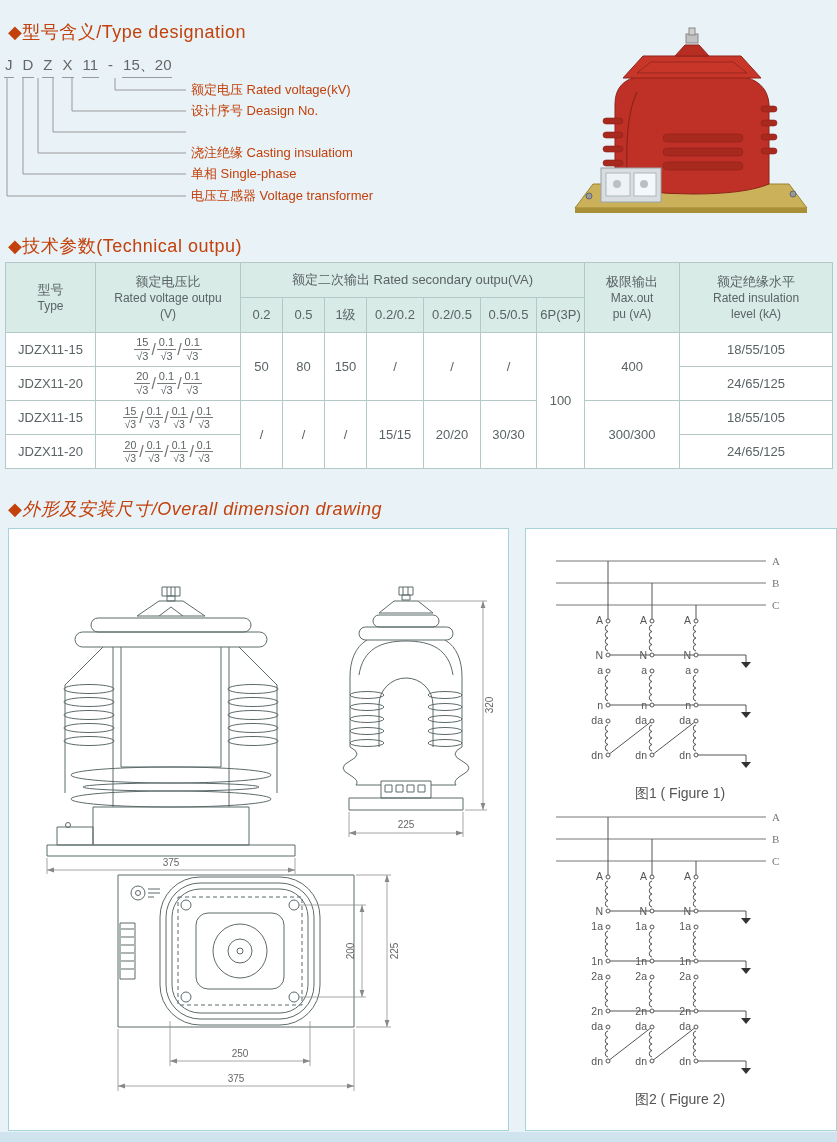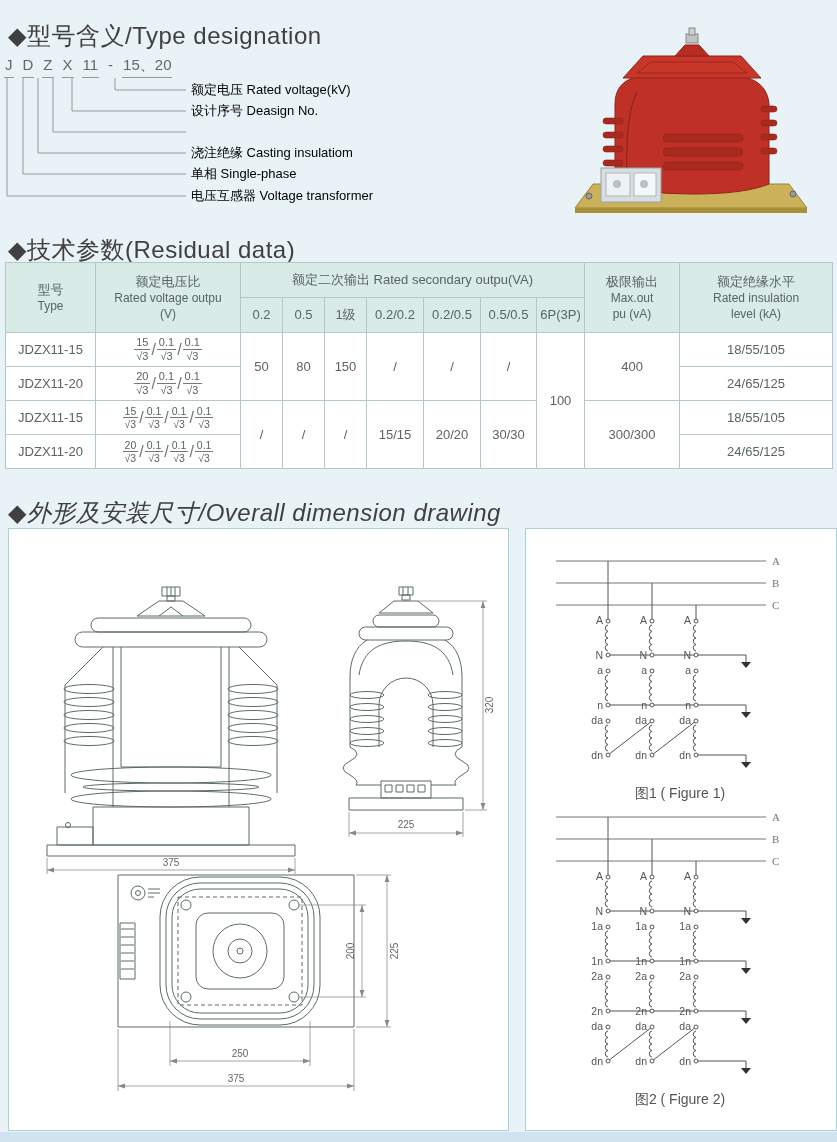--- a/index.html
+++ b/index.html
@@ -1,23 +1,23 @@
 <!DOCTYPE html>
 <html><head>
 <meta charset="utf-8">
 <style>
   html,body{margin:0;padding:0;background:#e9f2f6;}
   #page{position:relative;width:837px;height:1142px;background:#e9f2f6;overflow:hidden;
         font-family:"Liberation Sans","DejaVu Sans",sans-serif;color:#555;}
-  .sec-title{position:absolute;font-size:24px;color:#404040;letter-spacing:.5px;white-space:nowrap;}
+  .sec-title{position:absolute;font-size:18px;color:#c2410c;letter-spacing:.5px;white-space:nowrap;}
   
   #model-code{position:absolute;left:4px;top:56px;display:flex;gap:8px;font-size:15px;color:#666;}
   #model-code .part{border-bottom:1px solid #999;padding:0 1px 2px;}
   #model-code .part.nou{border-bottom:none;}
-  .desig-label{position:absolute;left:191px;font-size:13px;color:#000000;line-height:18px;white-space:nowrap;}
+  .desig-label{position:absolute;left:191px;font-size:13px;color:#c2410c;line-height:18px;white-space:nowrap;}
   
   #tech-table{position:absolute;left:5px;top:262px;width:827px;border-collapse:collapse;table-layout:fixed;}
   #tech-table th,#tech-table td{border:1px solid #b5c8c8;text-align:center;vertical-align:middle;
       font-weight:normal;color:#5a6365;padding:0;}
   #tech-table thead th{background:#d8ebe6;font-size:13px;line-height:16px;}
   #tech-table thead tr:nth-child(1) th{height:34px;}
   #tech-table thead tr:nth-child(2) th{height:34px;}
   #tech-table tbody td{background:#fff;font-size:13px;height:33px;}
   #tech-table .en{font-size:12px;}
   .frac{display:inline-flex;flex-direction:column;align-items:center;font-size:11px;line-height:1.15;vertical-align:middle;}
@@ -103,21 +103,21 @@
       <rect x="216" y="112" width="16" height="6" rx="3"></rect>
       <rect x="216" y="126" width="16" height="6" rx="3"></rect>
     </g>
     <rect x="56" y="146" width="60" height="34" fill="#d9dde0" stroke="#98a4aa"></rect>
     <rect x="61" y="151" width="24" height="23" fill="#eef2f5" stroke="#aeb8bd"></rect>
     <rect x="89" y="151" width="22" height="23" fill="#f5f8fa" stroke="#aeb8bd"></rect>
     <circle cx="72" cy="162" r="4" fill="#b9c1c6"></circle>
     <circle cx="99" cy="162" r="4" fill="#b9c1c6"></circle>
   </svg>
 
-  <div class="sec-title" style="left:8px;top:234px;">◆技术参数(Residual data)</div>
+  <div class="sec-title" style="left:8px;top:234px;">◆技术参数(Technical outpu)</div>
 
   <table id="tech-table">
     <colgroup>
       <col style="width:90px">
         <col style="width:145px">
         <col style="width:42px">
         <col style="width:42px">
       <col style="width:42px">
         <col style="width:57px">
         <col style="width:57px">

